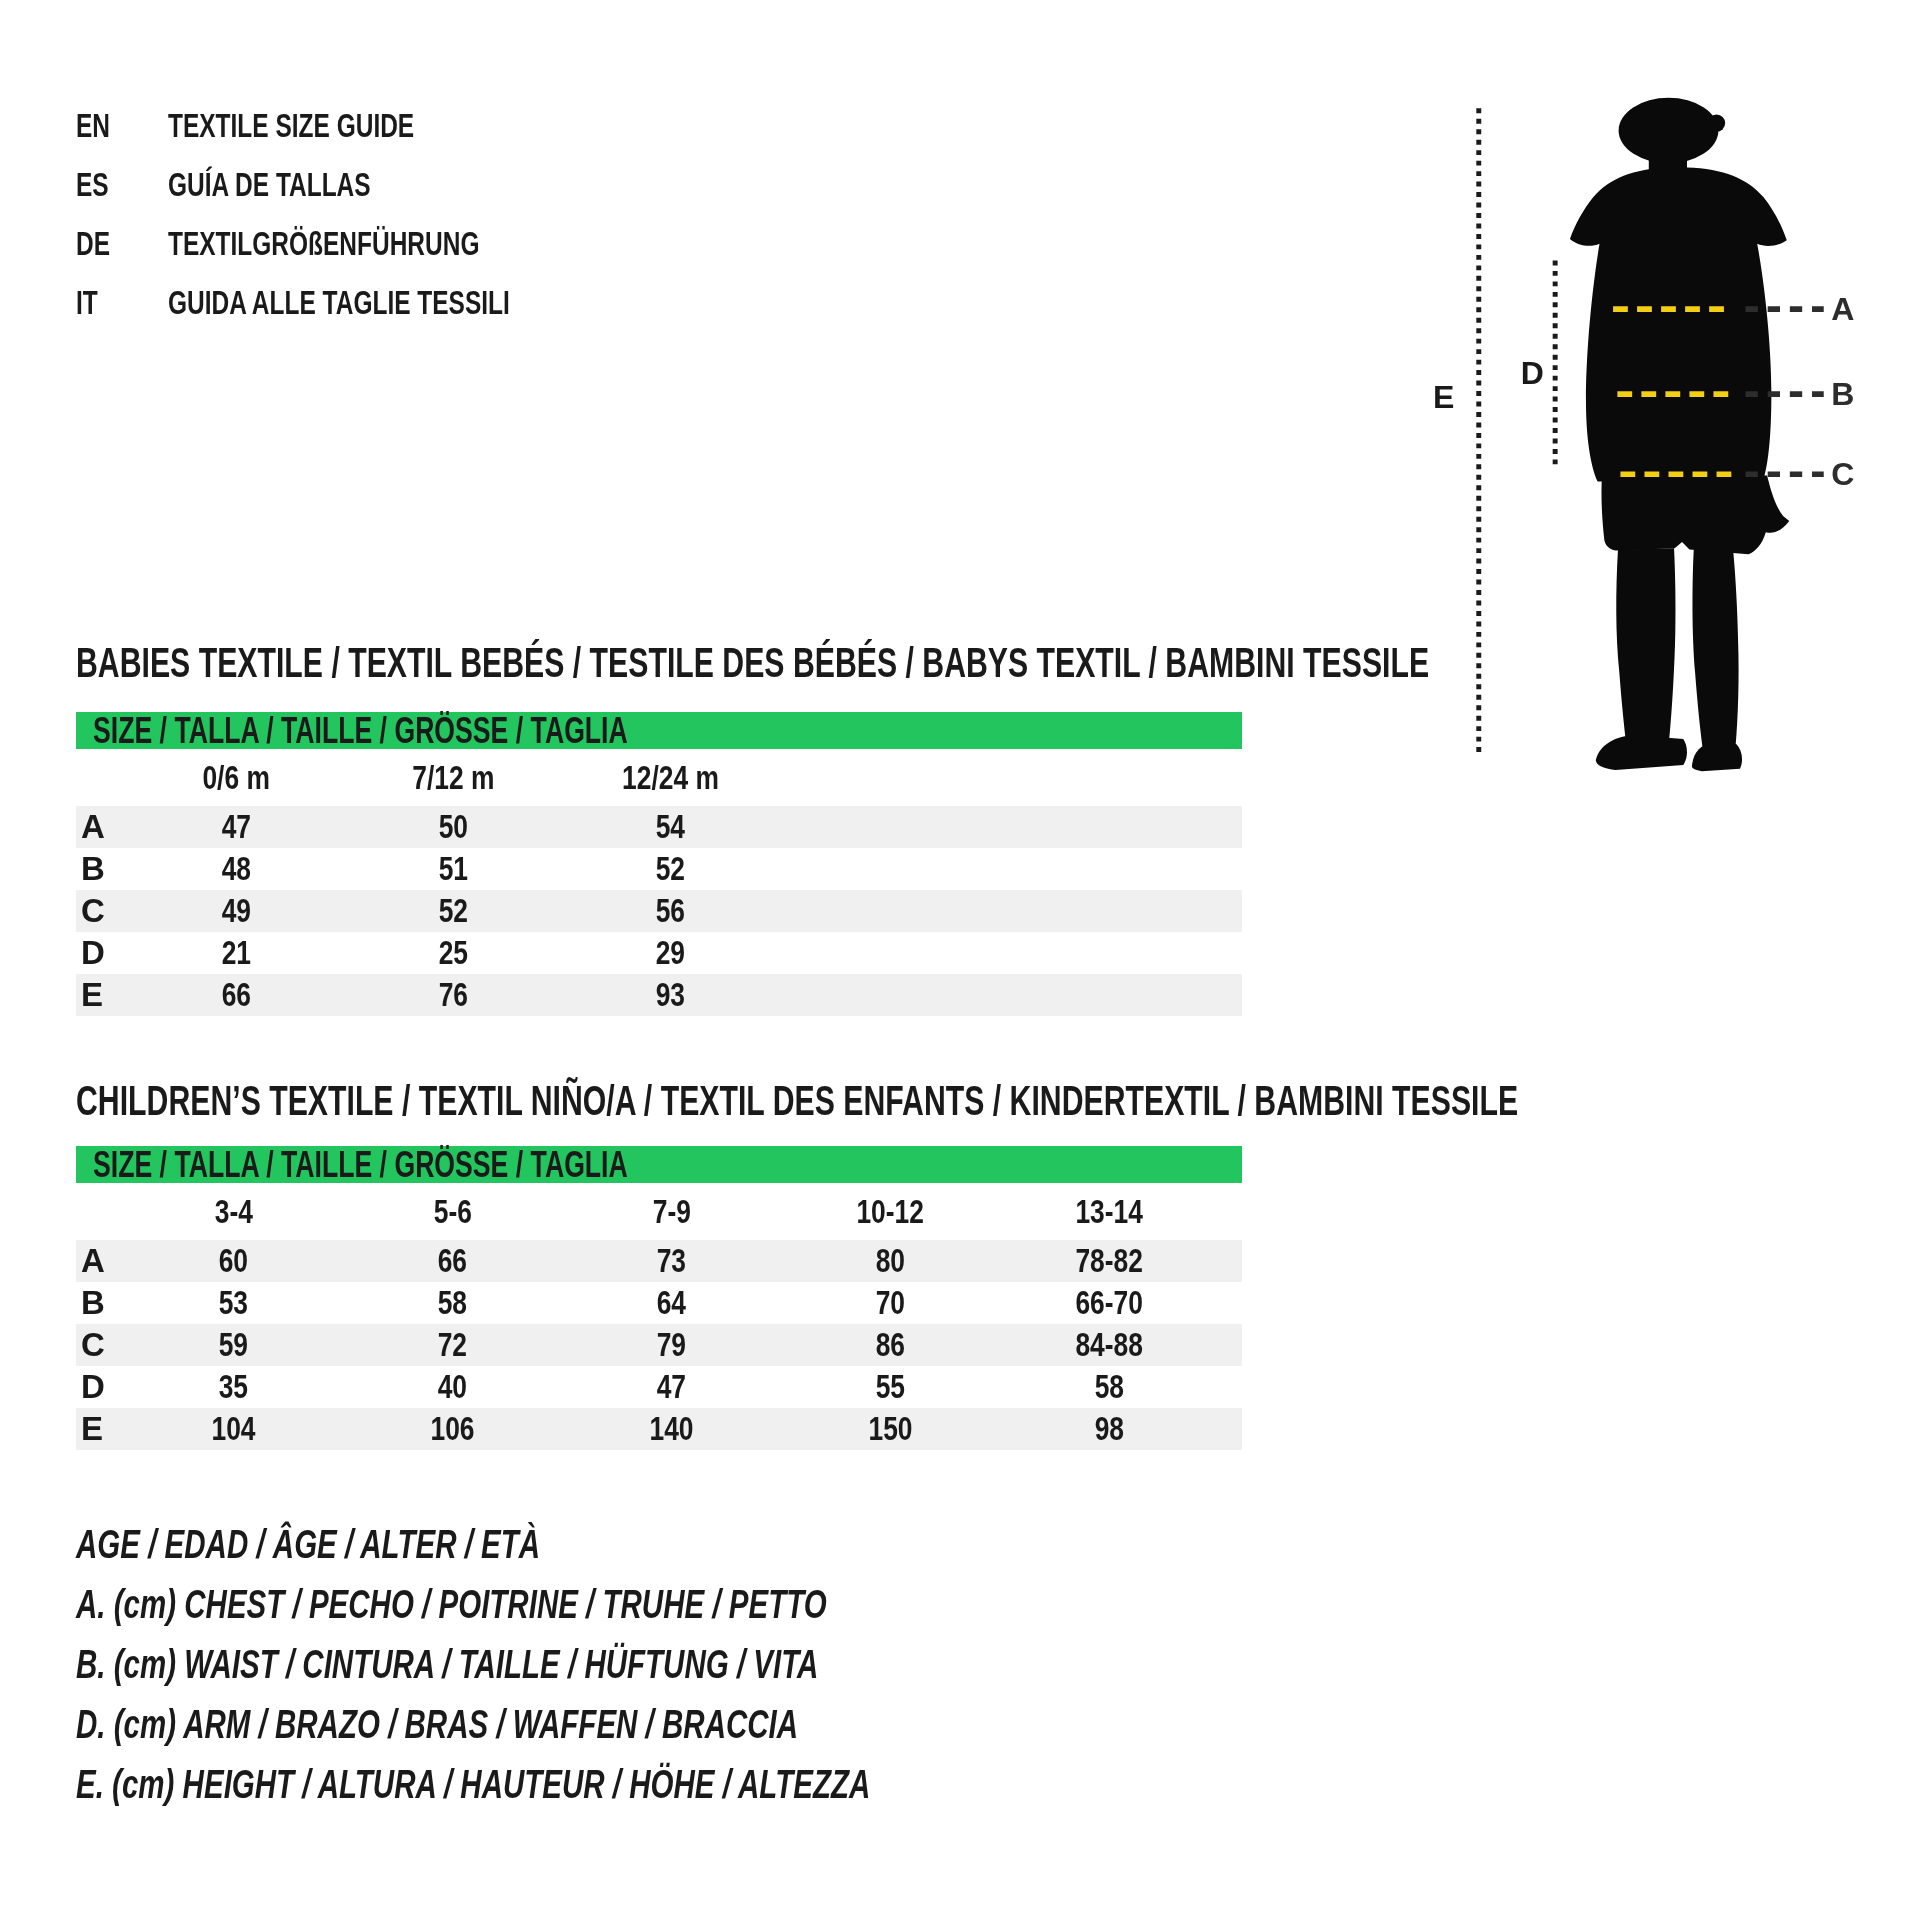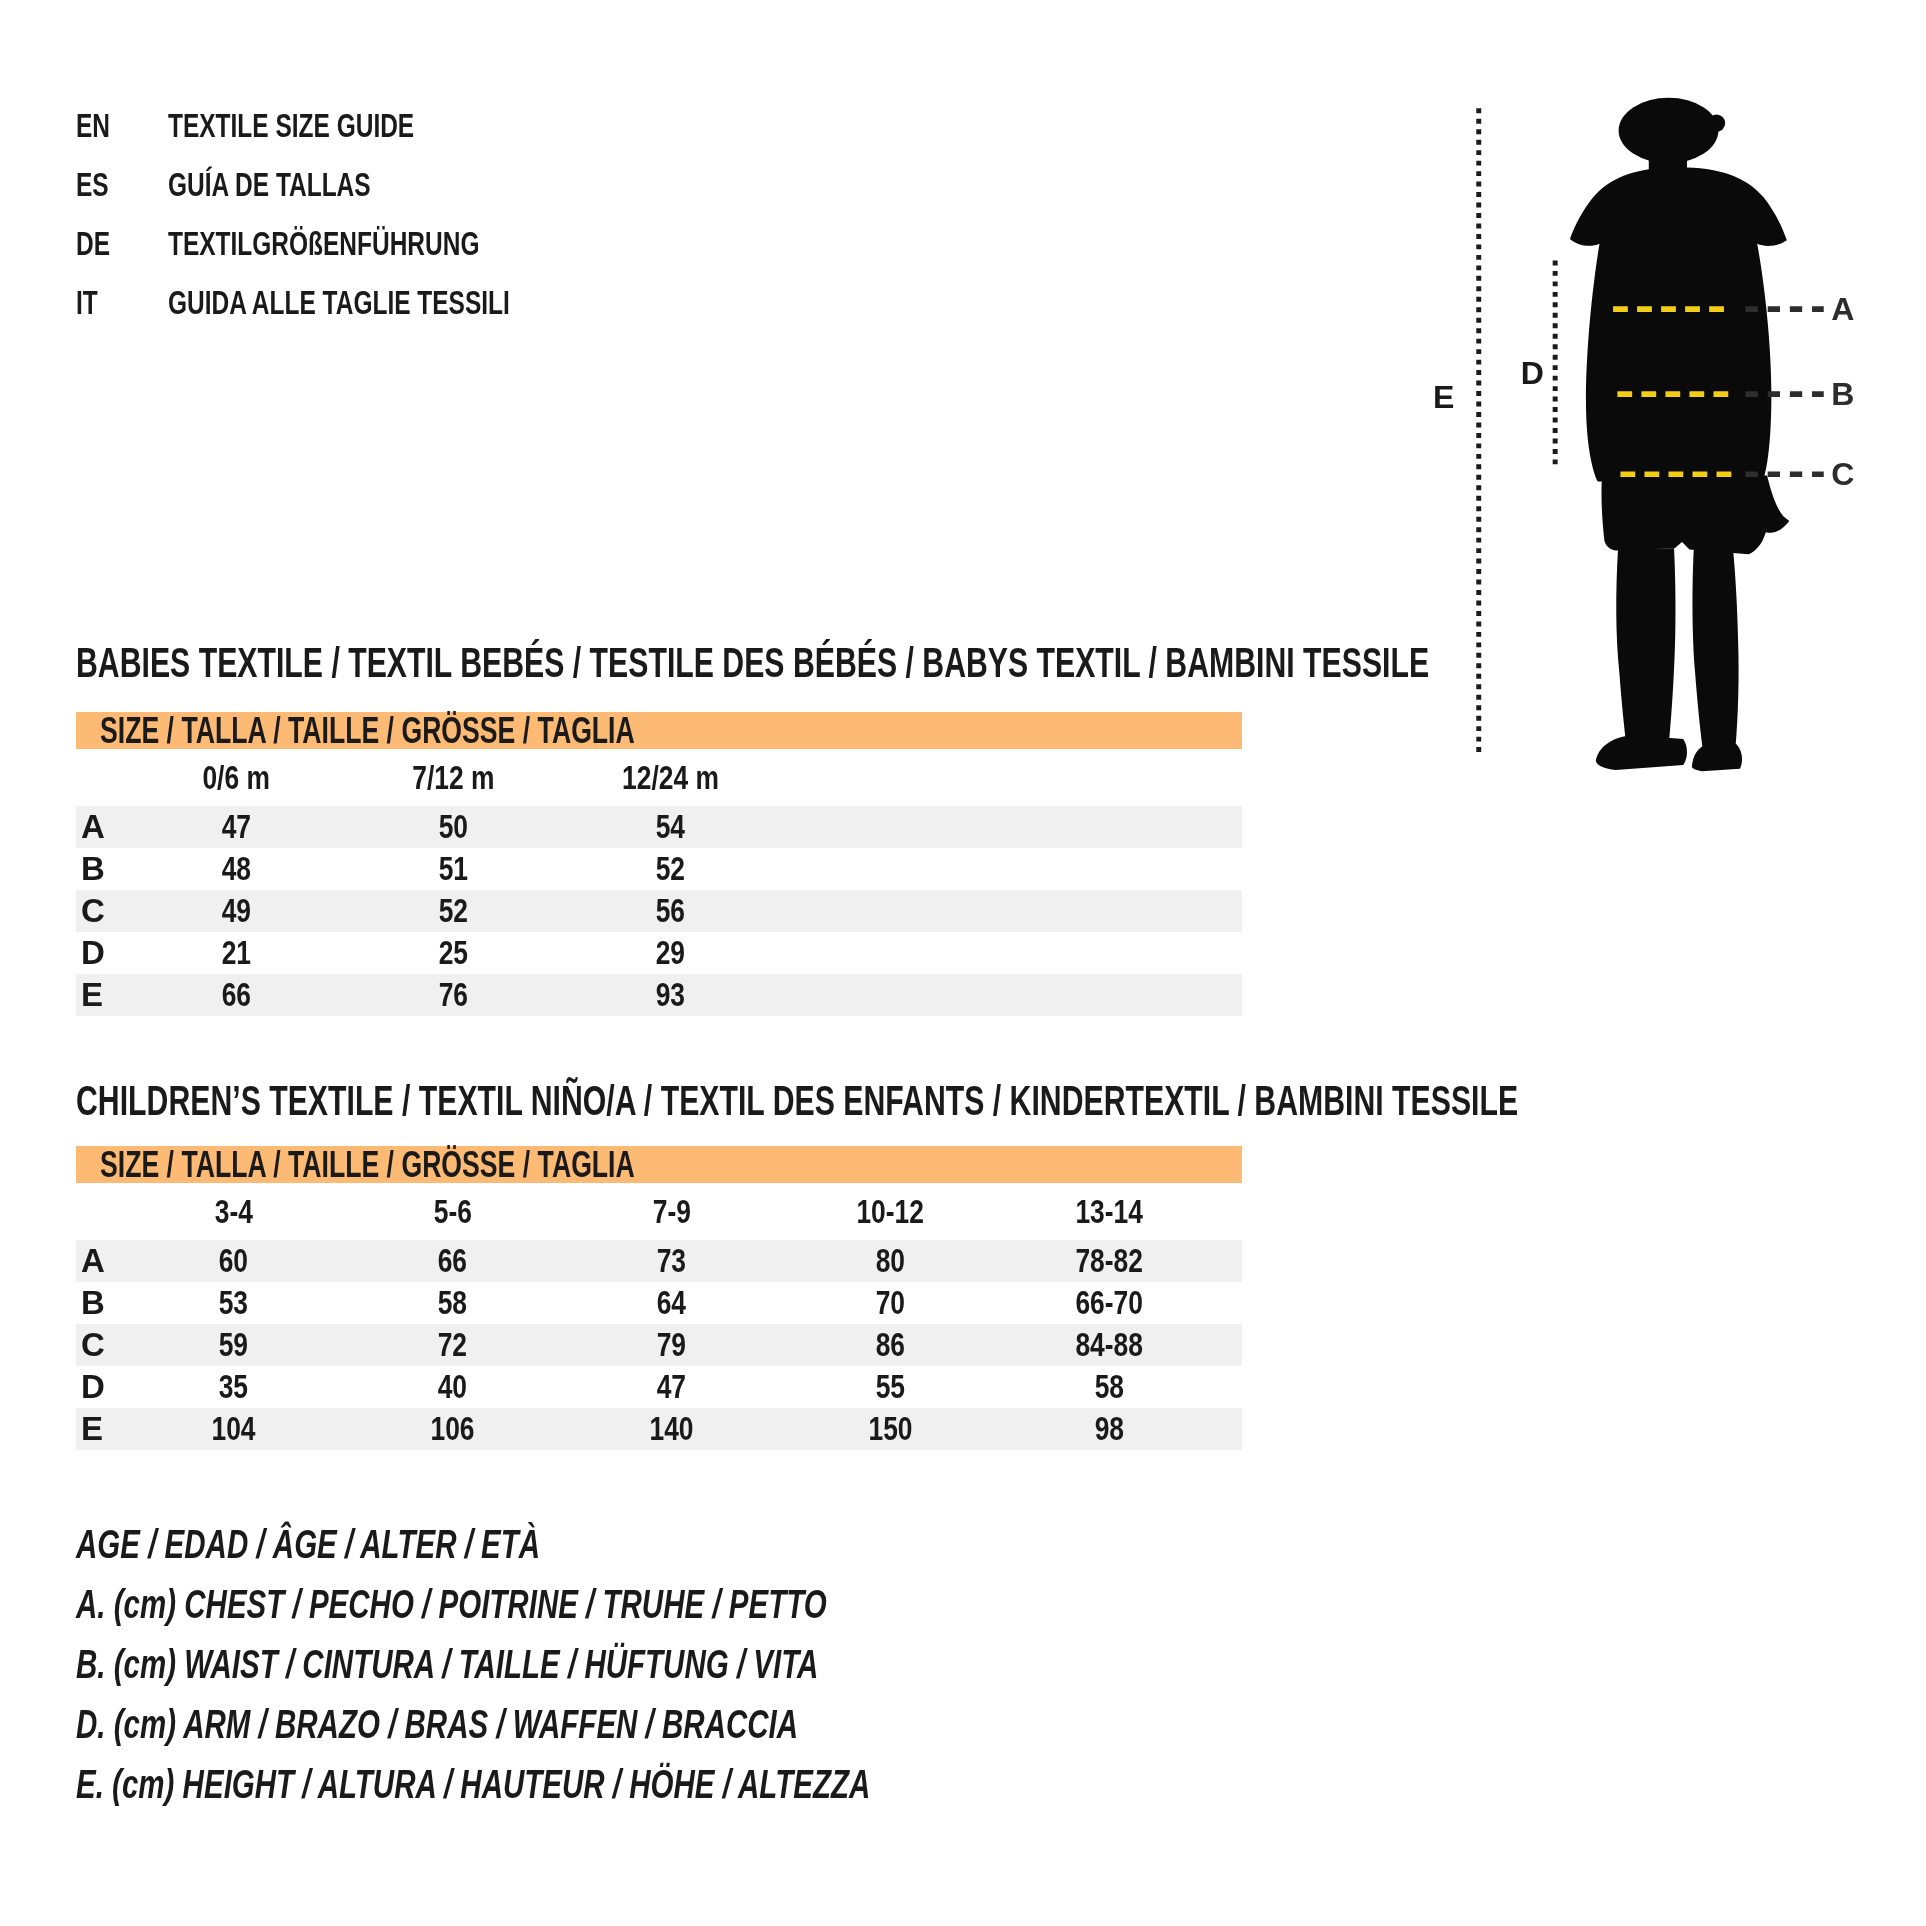--- a/index.html
+++ b/index.html
@@ -58,24 +58,24 @@
   
   .size-table {
     position: absolute;
     left: 76px;
     width: 1166px;
   }
   #babies-table { top: 712px; }
   #children-table { top: 1146px; }
   .size-bar {
     height: 37px;
-    background: #fdba74;
+    background: #22c55e;
     display: flex;
     align-items: center;
-    padding-left: 24px;
+    padding-left: 17px;
     font-size: 37px;
     box-sizing: border-box;
   }
   .thead-row { height: 57px; }
   .t-row { height: 42px; }
   .thead-row, .t-row {
     display: grid;
     align-items: center;
     font-size: 33px;
   }

